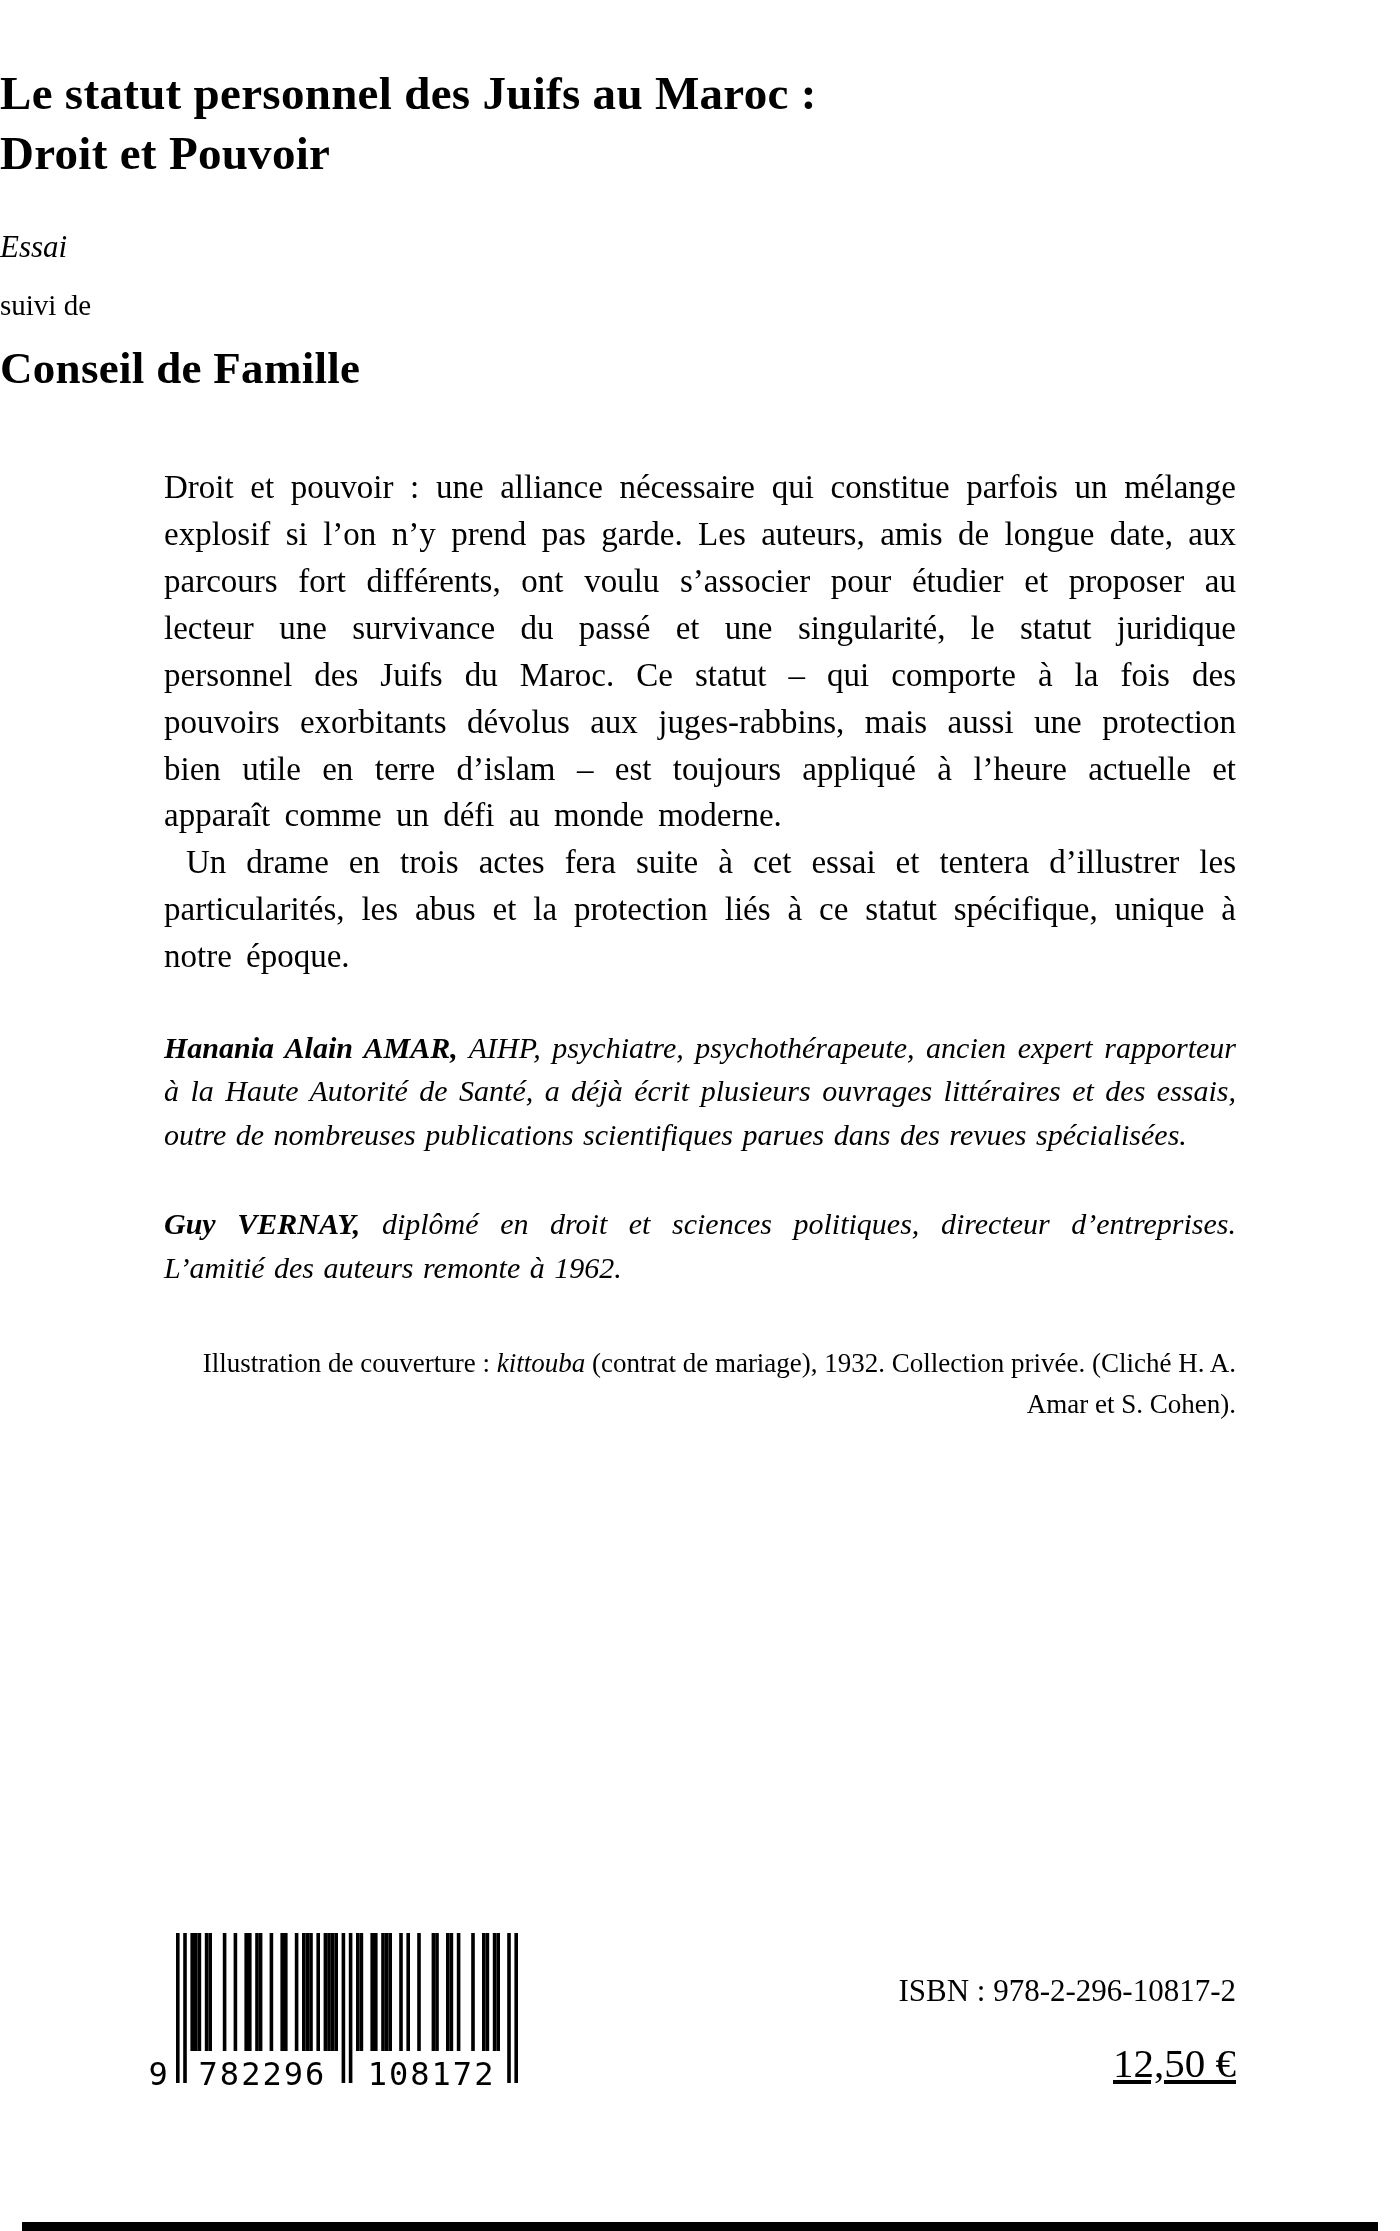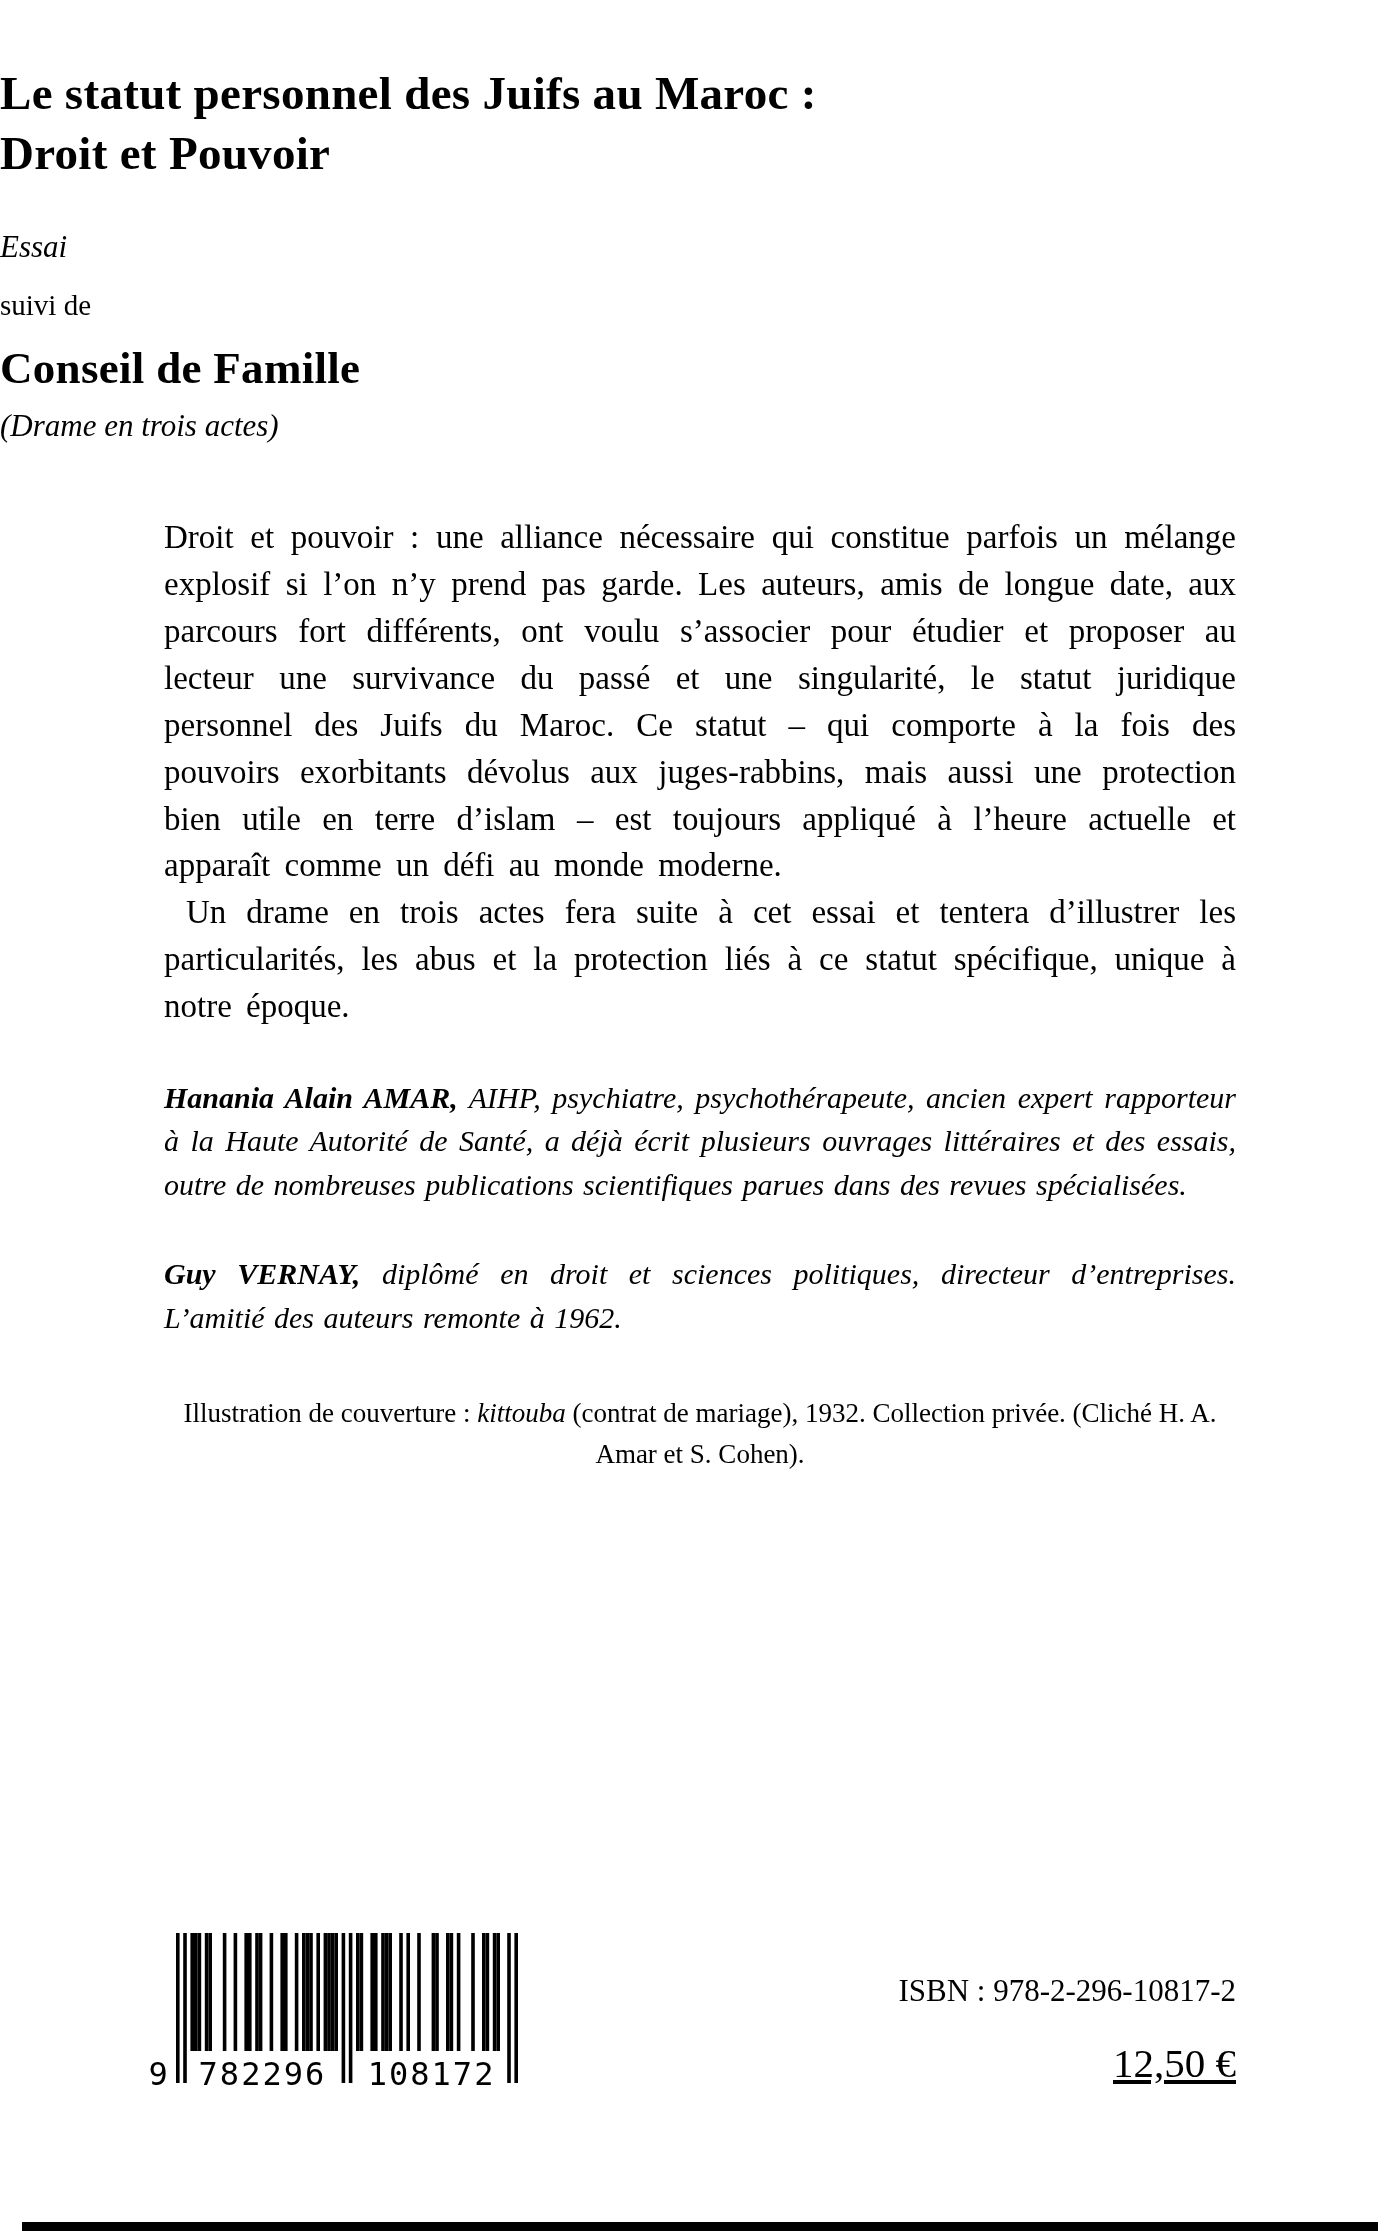--- a/index.html
+++ b/index.html
@@ -46,21 +46,21 @@
     font-size: 30px;
     line-height: 1.45;
     text-align: justify;
     word-spacing: 2px;
   }
   .bio .bio-name { font-weight: bold; }
   .credit {
     margin: 54px 0 16px 0;
     font-size: 27px;
     line-height: 1.5;
-    text-align: center;
+    text-align: right;
   }
   .credit i { font-style: italic; }
 
   .footer {
     position: absolute;
     left: 150px;
     right: 164px;
     bottom: 140px;
     display: flex;
     justify-content: space-between;
@@ -86,21 +86,20 @@
 <div class="page">
 
   <header class="header">
     <h1 class="title">
       <span>Le statut personnel des Juifs au Maroc :</span><br>
       <span>Droit et Pouvoir</span>
     </h1>
     <div class="genre">Essai</div>
     <div class="followed">suivi de</div>
     <div class="second-title">Conseil de Famille</div>
-    <div class="second-genre">(Drame en trois actes)</div>
   </header>
 
   <main class="content">
     <p class="body-p">Droit et pouvoir : une alliance nécessaire qui constitue parfois un mélange explosif si l’on n’y prend pas garde. Les auteurs, amis de longue date, aux parcours fort différents, ont voulu s’associer pour étudier et proposer au lecteur une survivance du passé et une singularité, le statut juridique personnel des Juifs du Maroc. Ce statut – qui comporte à la fois des pouvoirs exorbitants dévolus aux juges-rabbins, mais aussi une protection bien utile en terre d’islam – est toujours appliqué à l’heure actuelle et apparaît comme un défi au monde moderne.</p>
     <p class="body-p indent">Un drame en trois actes fera suite à cet essai et tentera d’illustrer les particularités, les abus et la protection liés à ce statut spécifique, unique à notre époque.</p>
 
     <p class="bio"><b class="bio-name">Hanania Alain AMAR,</b> <span>AIHP, psychiatre, psychothérapeute, ancien expert rapporteur à la Haute Autorité de Santé, a déjà écrit plusieurs ouvrages littéraires et des essais, outre de nombreuses publications scientifiques parues dans des revues spécialisées.</span></p>
 
     <p class="bio"><b class="bio-name">Guy VERNAY,</b> <span>diplômé en droit et sciences politiques, directeur d’entreprises. L’amitié des auteurs remonte à 1962.</span></p>
 

